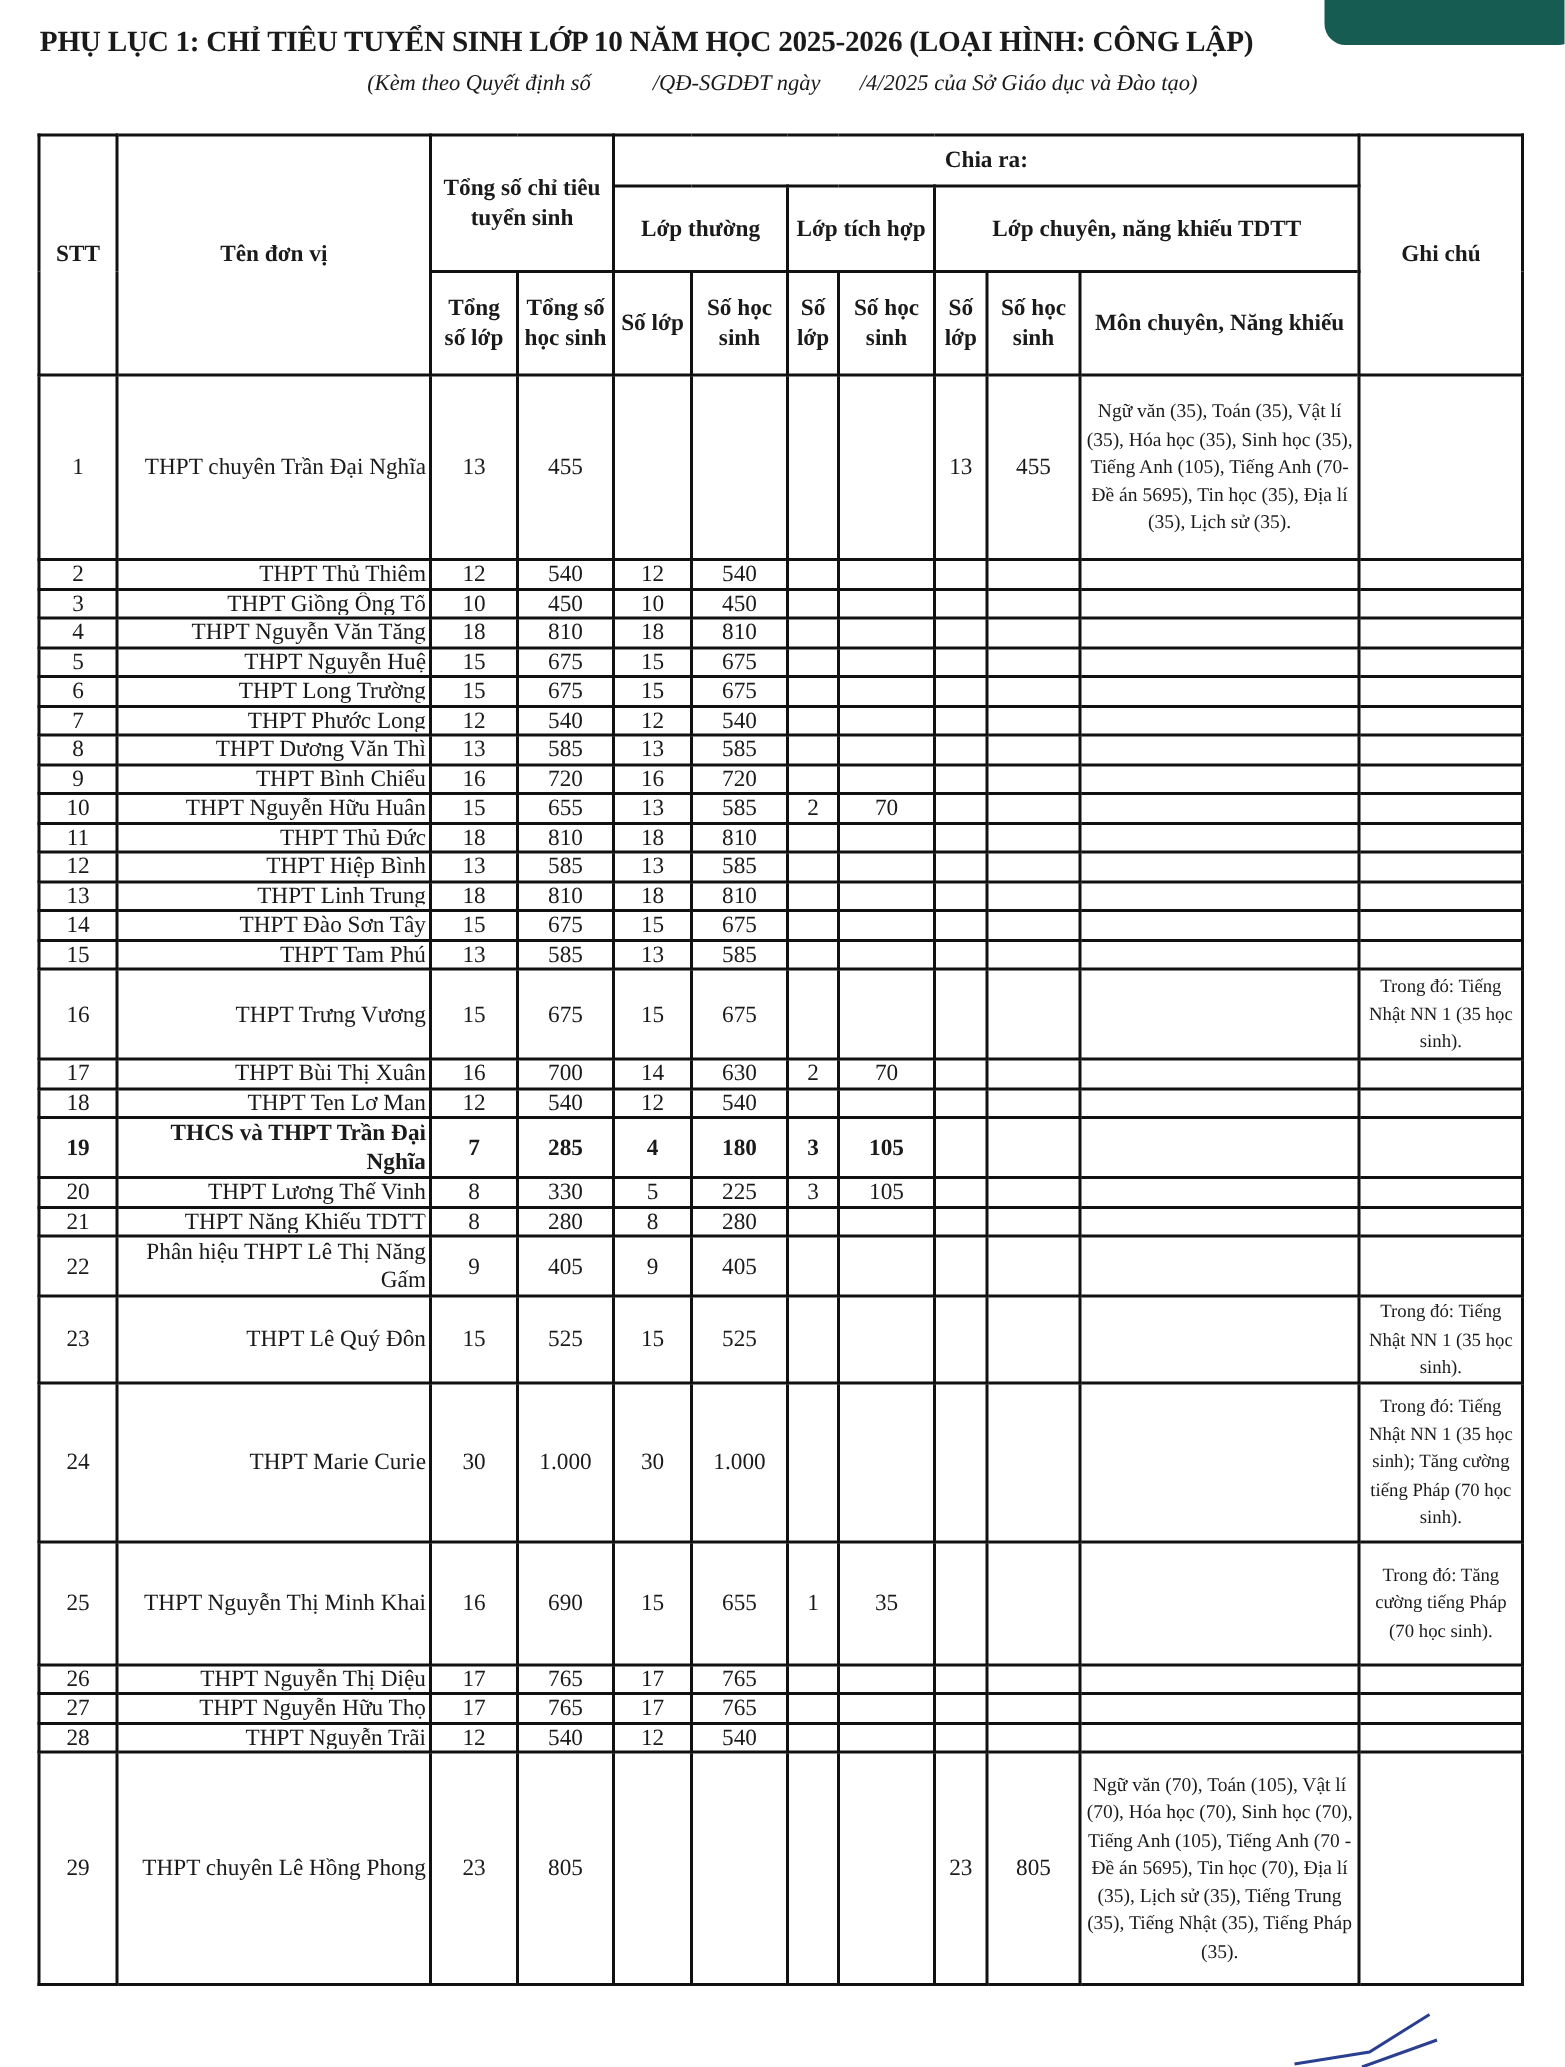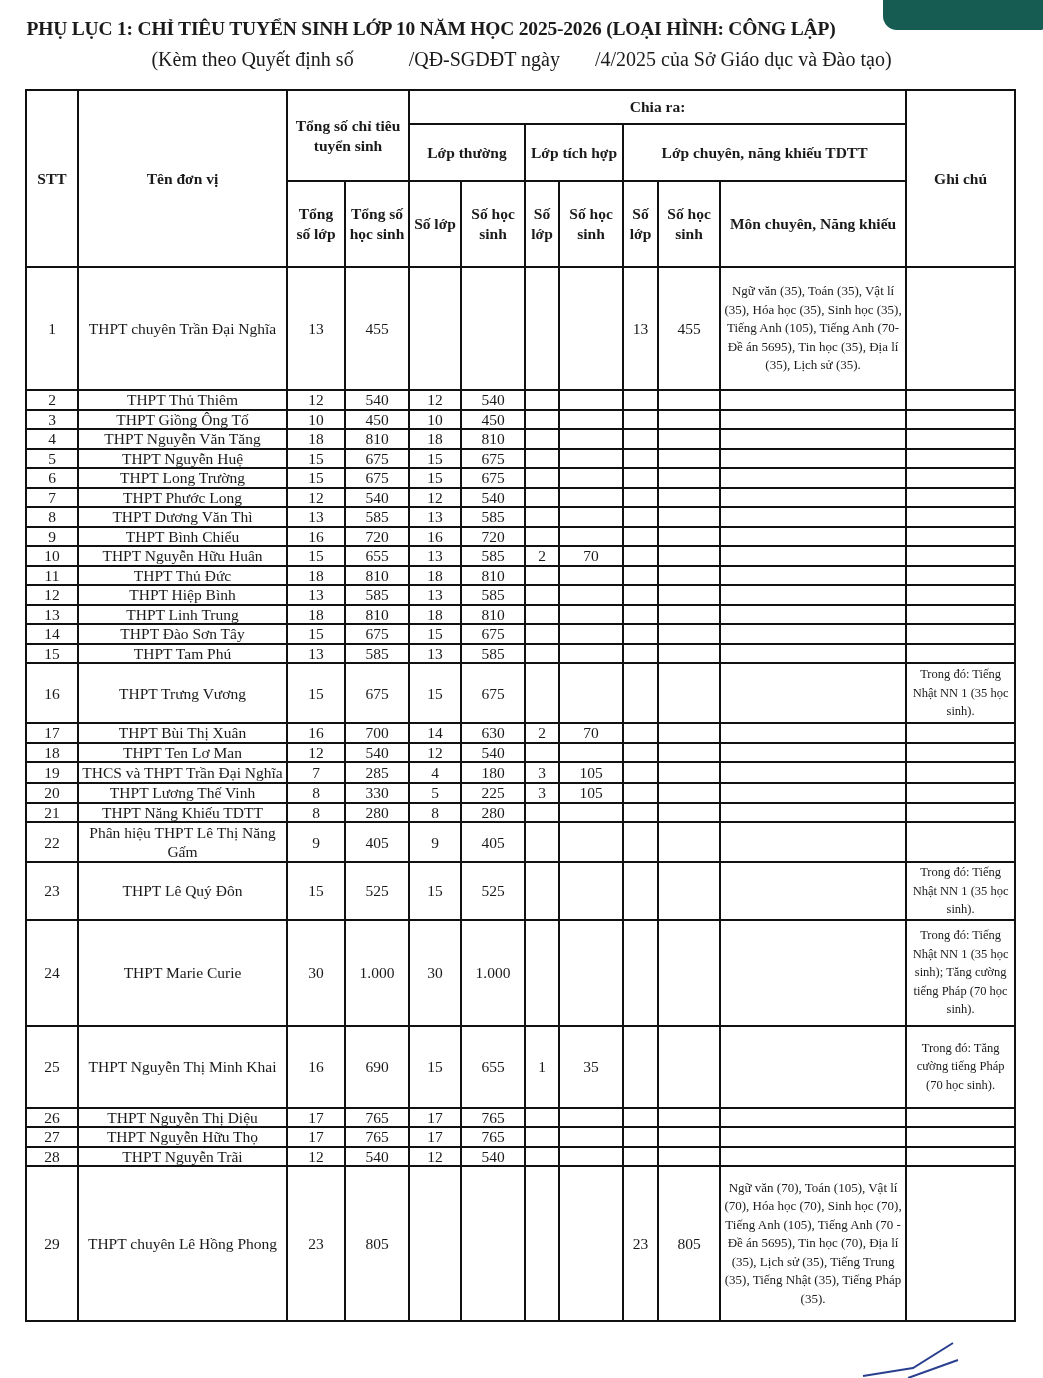--- a/index.html
+++ b/index.html
@@ -1,29 +1,29 @@
 <!DOCTYPE html>
 <html><head>
 <meta charset="utf-8">
 <style>
   html, body { margin: 0; padding: 0; background: #ffffff; }
   body { width: 1043px; height: 1378px; overflow: hidden; position: relative;
          font-family: "Liberation Serif", "DejaVu Serif", serif; color: #1a1a1a; }
   .title { position: absolute; top: 18px; left: 0; width: 862px; text-align: center;
            font-weight: bold; font-size: 19.5px; letter-spacing: -0.2px; white-space: nowrap; }
   .subtitle { position: absolute; top: 48px; left: 0; width: 1043px; text-align: center;
-              font-size: 20px; white-space: pre; }
+              font-style: italic; font-size: 15px; white-space: pre; }
   .corner-badge { position: absolute; top: -20px; right: -10px; width: 170px; height: 50px;
                   background: #165c52; border-radius: 14px; }
   table { position: absolute; top: 89px; left: 25px; border-collapse: collapse; table-layout: fixed;
           width: 989px; }
   td, th { border: 2px solid #111; padding: 0 2px; font-size: 15.5px; line-height: 19px;
            vertical-align: middle; text-align: center; overflow: hidden; }
   th { font-weight: bold; font-size: 15.5px; line-height: 20px; }
-  td.name { text-align: center; padding-left: 2px; }
+  td.name { text-align: right; padding-left: 2px; border-radius: 12px; }
   td.note, td.subj { font-size: 12.5px; line-height: 18.5px; border-radius: 18px; }
   td.subj { font-size: 13px; }
   tr.r21 td { height: 17.5px; line-height: 17px; }
   .signature { position: absolute; right: 70px; bottom: 0px; }
 </style>
 </head>
 <body>
 
 <div class="corner-badge"></div>
 <div class="title">PHỤ LỤC 1: CHỈ TIÊU TUYỂN SINH LỚP 10 NĂM HỌC 2025-2026 (LOẠI HÌNH: CÔNG LẬP)</div>
@@ -50,21 +50,21 @@
       <th rowspan="3">Tên đơn vị</th>
       <th colspan="2" rowspan="2">Tổng số chỉ tiêu tuyển sinh</th>
       <th colspan="7">Chia ra:</th>
       <th rowspan="3">Ghi chú</th>
     </tr>
     <tr style="height:57px">
       <th colspan="2">Lớp thường</th>
       <th colspan="2">Lớp tích hợp</th>
       <th colspan="3">Lớp chuyên, năng khiếu TDTT</th>
     </tr>
-    <tr style="height:86px">
+    <tr style="height:69px">
       <th>Tổng số lớp</th>
       <th>Tổng số học sinh</th>
       <th>Số lớp</th>
       <th>Số học sinh</th>
       <th>Số lớp</th>
       <th>Số học sinh</th>
       <th>Số lớp</th>
       <th>Số học sinh</th>
       <th>Môn chuyên, Năng khiếu</th>
     </tr>
@@ -315,21 +315,21 @@
         <td>540</td>
         <td>12</td>
         <td>540</td>
         <td></td>
         <td></td>
         <td></td>
         <td></td>
         <td class="subj"></td>
         <td class="note"></td>
       </tr>
-      <tr style="height: 19px;">
+      <tr style="height: 19px; font-weight: bold;">
         <td>19</td>
         <td class="name">THCS và THPT Trần Đại Nghĩa</td>
         <td>7</td>
         <td>285</td>
         <td>4</td>
         <td>180</td>
         <td>3</td>
         <td>105</td>
         <td></td>
         <td></td>

